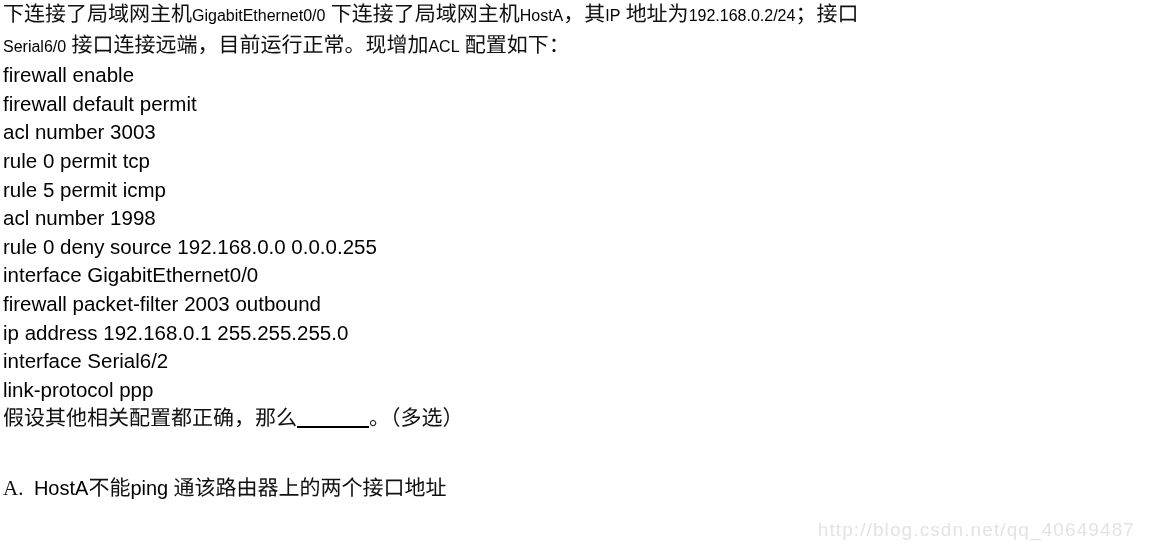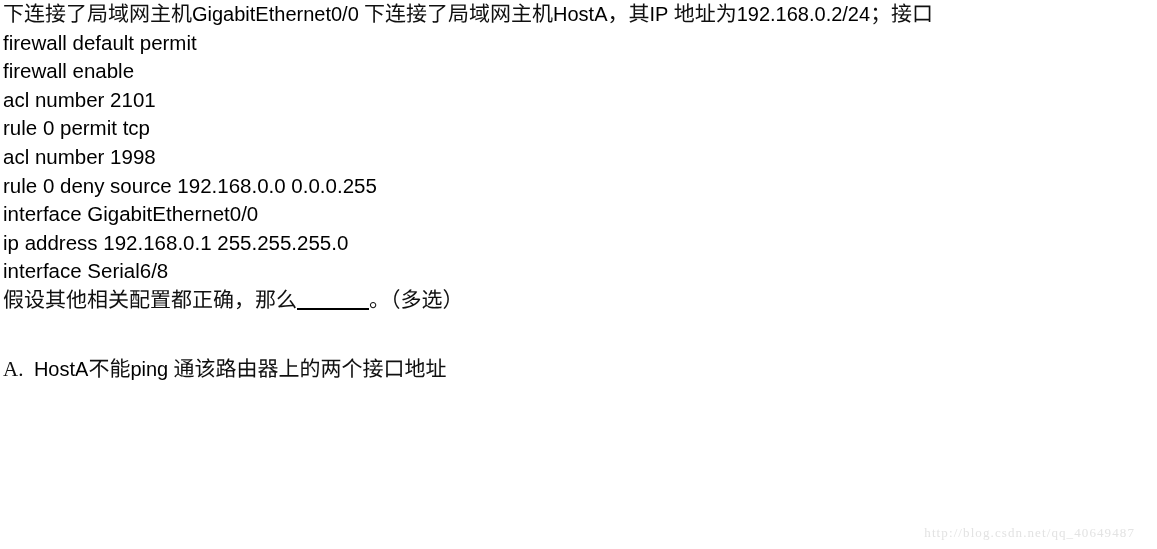--- a/index.html
+++ b/index.html
@@ -37,21 +37,21 @@
   
   .prose {
     font-family: "Liberation Serif", "DejaVu Serif", serif;
     font-size: 21px;
     line-height: 28.6px;
     white-space: pre-wrap;
     color: #101010;
   }
   .prose .lat {
     font-family: "Liberation Sans", "DejaVu Sans", sans-serif;
-    font-size: 20px;
+    font-size: 16px;
     color: #000000;
   }
 
   
   .cmd {
     font-family: "Liberation Sans", "DejaVu Sans", sans-serif;
     font-size: 20.5px;
     line-height: 28.6px;
     white-space: pre;
     color: #000000;
@@ -84,46 +84,50 @@
   .option .lat {
     font-family: "Liberation Sans", "DejaVu Sans", sans-serif;
     font-size: 20px;
     color: #000000;
   }
 
   .watermark {
     position: absolute;
     right: 22px;
     bottom: 8px;
-    font-family: Liberation Serif, serif;
-    font-size: 13px;
+    font-family: Liberation Sans, sans-serif;
+    font-size: 19px;
     letter-spacing: 1.1px;
     color: #e3e3e3;
     white-space: pre;
     user-select: none;
   }
 </style>
 </head>
 <body>
 
 <div class="doc">
 
   <div class="prose line"><span>下连接了局域网主机</span><span class="lat">GigabitEthernet0/0</span><span> 下连接了局域网主机</span><span class="lat">HostA</span><span>，其</span><span class="lat">IP</span><span> 地址为</span><span class="lat">192.168.0.2/24</span><span>；接口</span></div>
 
+  <div class="prose line"><span class="lat">Serial6/0</span><span> 接口连接远端，目前运行正常。现增加</span><span class="lat">ACL</span><span> 配置如下：</span></div>
 
   <div>
+    <div class="cmd">firewall enable</div>
     <div class="cmd">firewall default permit</div>
-    <div class="cmd">firewall enable</div>
-    <div class="cmd">acl number 2101</div>
+    <div class="cmd">acl number 3003</div>
     <div class="cmd">rule 0 permit tcp</div>
+    <div class="cmd">rule 5 permit icmp</div>
     <div class="cmd">acl number 1998</div>
     <div class="cmd">rule 0 deny source 192.168.0.0 0.0.0.255</div>
     <div class="cmd">interface GigabitEthernet0/0</div>
+    <div class="cmd">firewall packet-filter 2003 outbound</div>
     <div class="cmd">ip address 192.168.0.1 255.255.255.0</div>
-    <div class="cmd">interface Serial6/8</div>
+    <div class="cmd">interface Serial6/2</div>
+    <div class="cmd">link-protocol ppp</div>
   </div>
 
   <div class="prose line"><span>假设其他相关配置都正确，那么</span><span class="fill-blank"></span><span>。（多选）</span></div>
 
   <div class="blank-line">&nbsp;</div>
   <div class="gap-small"></div>
 
   <div class="option"><span>A.</span><span>  </span><span class="lat">HostA</span><span>不能</span><span class="lat">ping</span><span> 通该路由器上的两个接口地址</span></div>
 
 </div>

